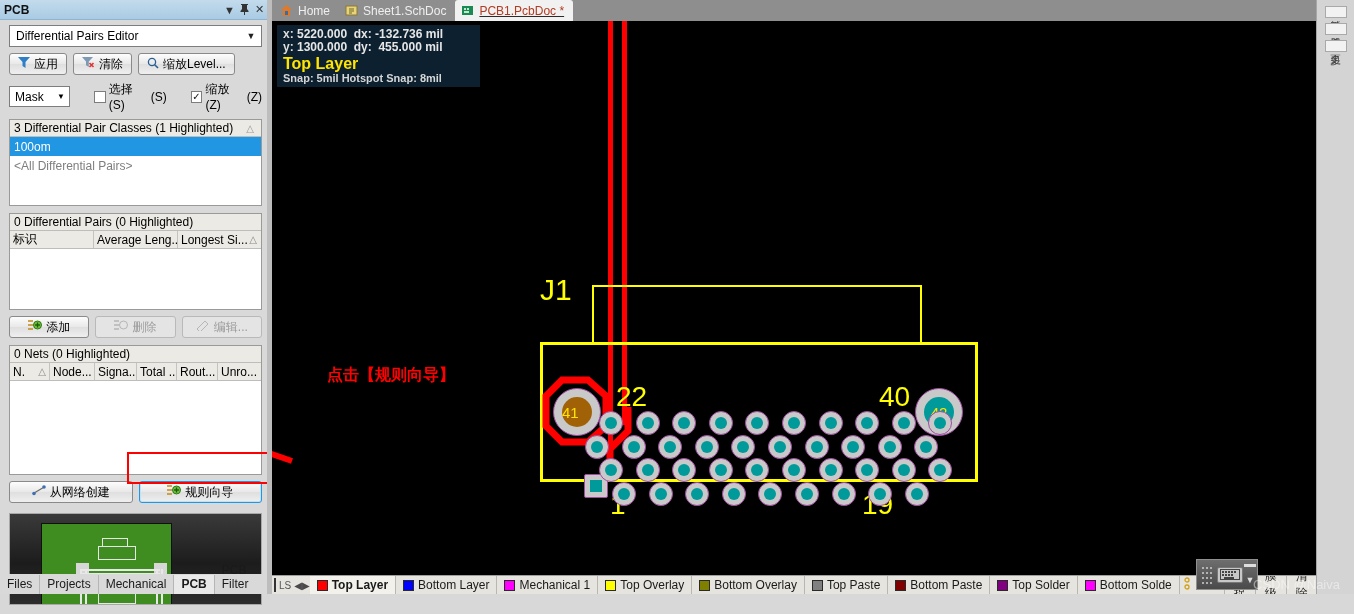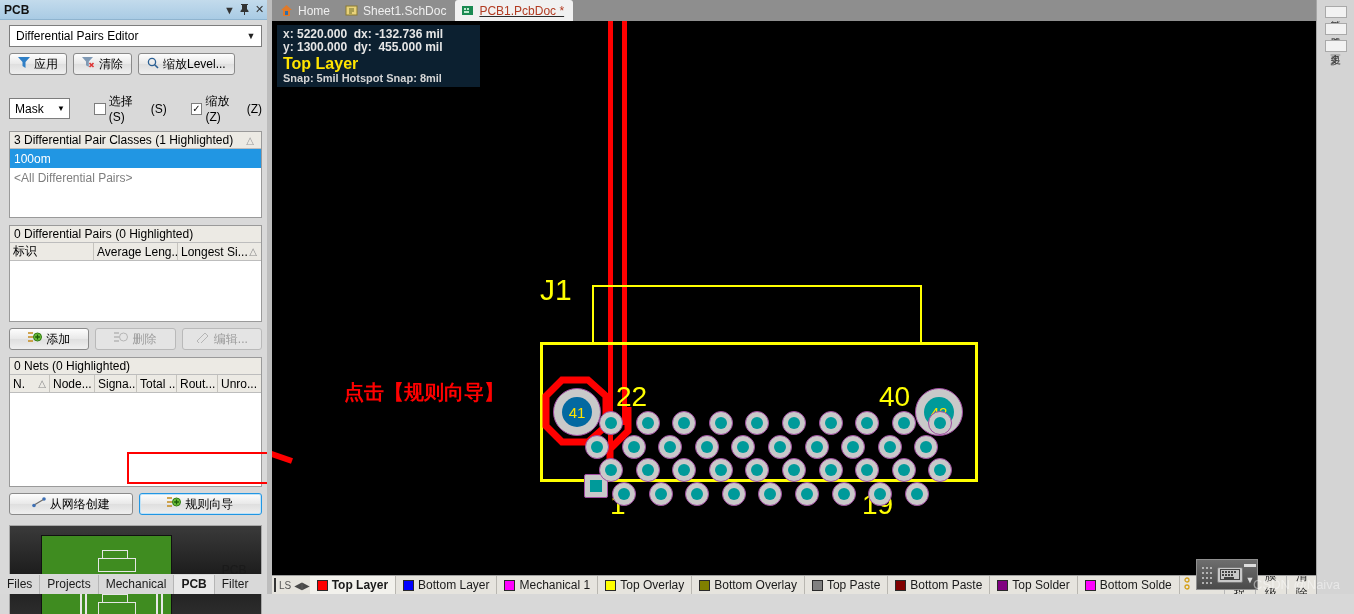--- a/index.html
+++ b/index.html
@@ -29,21 +29,21 @@
   .combo .lbl { flex: 1; }
   .combo .arw { width: 16px; text-align: center; font-size: 9px; color: #222; }
 
   .btn-row { display: flex; gap: 6px; margin-top: 6px; }
   .btn { height: 22px; border: 1px solid #8a8a8a; border-radius: 3px;
     background: linear-gradient(180deg,#fdfdfd 0%,#e9e9e9 48%,#dfdfdf 52%,#efefef 100%);
     display: flex; align-items: center; justify-content: center; gap: 4px;
     padding: 0 8px; font-size: 12px; color: #000; white-space: nowrap; }
   .btn.disabled { color: #9b9b9b; background: #e4e4e4; border-color:#b9b9b9; }
 
-  .mask-row { display: flex; align-items: center; margin-top: 18px; gap: 24px; }
+  .mask-row { display: flex; align-items: center; margin-top: 6px; gap: 24px; }
   .mask-combo { width: 62px; height: 21px; background: #fff; border: 1px solid #7d7d7d;
     display:flex; align-items:center; padding: 0 1px 0 5px; font-size: 12px; }
   .mask-combo .lbl { flex: 1; }
   .mask-combo .arw { width: 14px; text-align:center; font-size:8px; }
   .chk { display: flex; align-items: center; gap: 3px; font-size: 12px; color: #000; }
   .box { width: 12px; height: 12px; border: 1px solid #7d7d7d; background: #fff;
     display: flex; align-items: center; justify-content: center; font-size: 10px;
     line-height: 1; color: #0d0d0d; }
 
   .list-group { margin-top: 7px; border: 1px solid #9a9a9a; background: #fff; }
@@ -436,21 +436,21 @@
       <div class="desig" style="left:607px; top:360px; font-size:28px;">40</div>
       <div class="desig" style="left:338px; top:468px; font-size:28px;">1</div>
       <div class="desig" style="left:590px; top:468px; font-size:28px;">19</div>
 
       <svg style="position:absolute; left:268px; top:355px; width:72px; height:80px;">
         <polygon points="22,4 48,4 66,20 66,50 48,66 22,66 6,50 6,20" fill="none" stroke="#ff0000" stroke-width="7"></polygon>
       </svg>
       <div class="pad" style="left:281px; top:367px; width:48px; height:48px;">
         <style></style>
       </div>
-      <div style="position:absolute; left:290px; top:376px; width:30px; height:30px; background:#0369a1; border-radius:50%; display:flex; align-items:center; justify-content:center;">
+      <div style="position:absolute; left:290px; top:376px; width:30px; height:30px; background:#a16207; border-radius:50%; display:flex; align-items:center; justify-content:flex-start;">
         <span style="color:#ffe400; font-size:15px;">41</span>
       </div>
 
       <div class="pad" style="left:643px; top:367px; width:48px; height:48px;"></div>
       <div style="position:absolute; left:652px; top:376px; width:30px; height:30px; background:#009a9a; border-radius:50%; display:flex; align-items:center; justify-content:center;">
         <span style="color:#ffe400; font-size:15px;">42</span>
       </div>
 
       <svg style="position:absolute; left:320px; top:380px; width:70px; height:100px;">
         <path d="M36 6 L36 30 L18 48 L18 66 L10 74" fill="none" stroke="#ff0000" stroke-width="7" stroke-linejoin="miter"></path>
@@ -533,21 +533,21 @@
           <div class="pad" style="left: 523px; top: 461px; width: 24px; height: 24px;"></div>
           <div style="position: absolute; left: 529px; top: 467px; width: 12px; height: 12px; background: rgb(0, 154, 154); border-radius: 50%;"></div>
           <div class="pad" style="left: 559.6px; top: 461px; width: 24px; height: 24px;"></div>
           <div style="position: absolute; left: 565.6px; top: 467px; width: 12px; height: 12px; background: rgb(0, 154, 154); border-radius: 50%;"></div>
           <div class="pad" style="left: 596.2px; top: 461px; width: 24px; height: 24px;"></div>
           <div style="position: absolute; left: 602.2px; top: 467px; width: 12px; height: 12px; background: rgb(0, 154, 154); border-radius: 50%;"></div>
           <div class="pad" style="left: 632.8px; top: 461px; width: 24px; height: 24px;"></div>
           <div style="position: absolute; left: 638.8px; top: 467px; width: 12px; height: 12px; background: rgb(0, 154, 154); border-radius: 50%;"></div>
         </div>
 
-      <div id="annot" style="left:55px; top:358px; font-size:20px;margin-left:17px;">点击【规则向导】</div>
+      <div id="annot" style="left:55px; top:344px; font-size:16px;">点击【规则向导】</div>
 
       <svg style="position:absolute; left:-60px; top:395px; width:300px; height:80px; overflow:visible;">
         <defs>
             <marker id="ah" markerWidth="7" markerHeight="7" refX="1" refY="3.5" orient="auto">
           <path d="M0,0 L7,3.5 L0,7 z" fill="#ff0000"></path>
             </marker>
           </defs>
         <path d="M80 45 L-10 14" stroke="#ff0000" stroke-width="6" marker-end="url(#ah)" marker-start="none"></path>
       </svg>
     </div>

